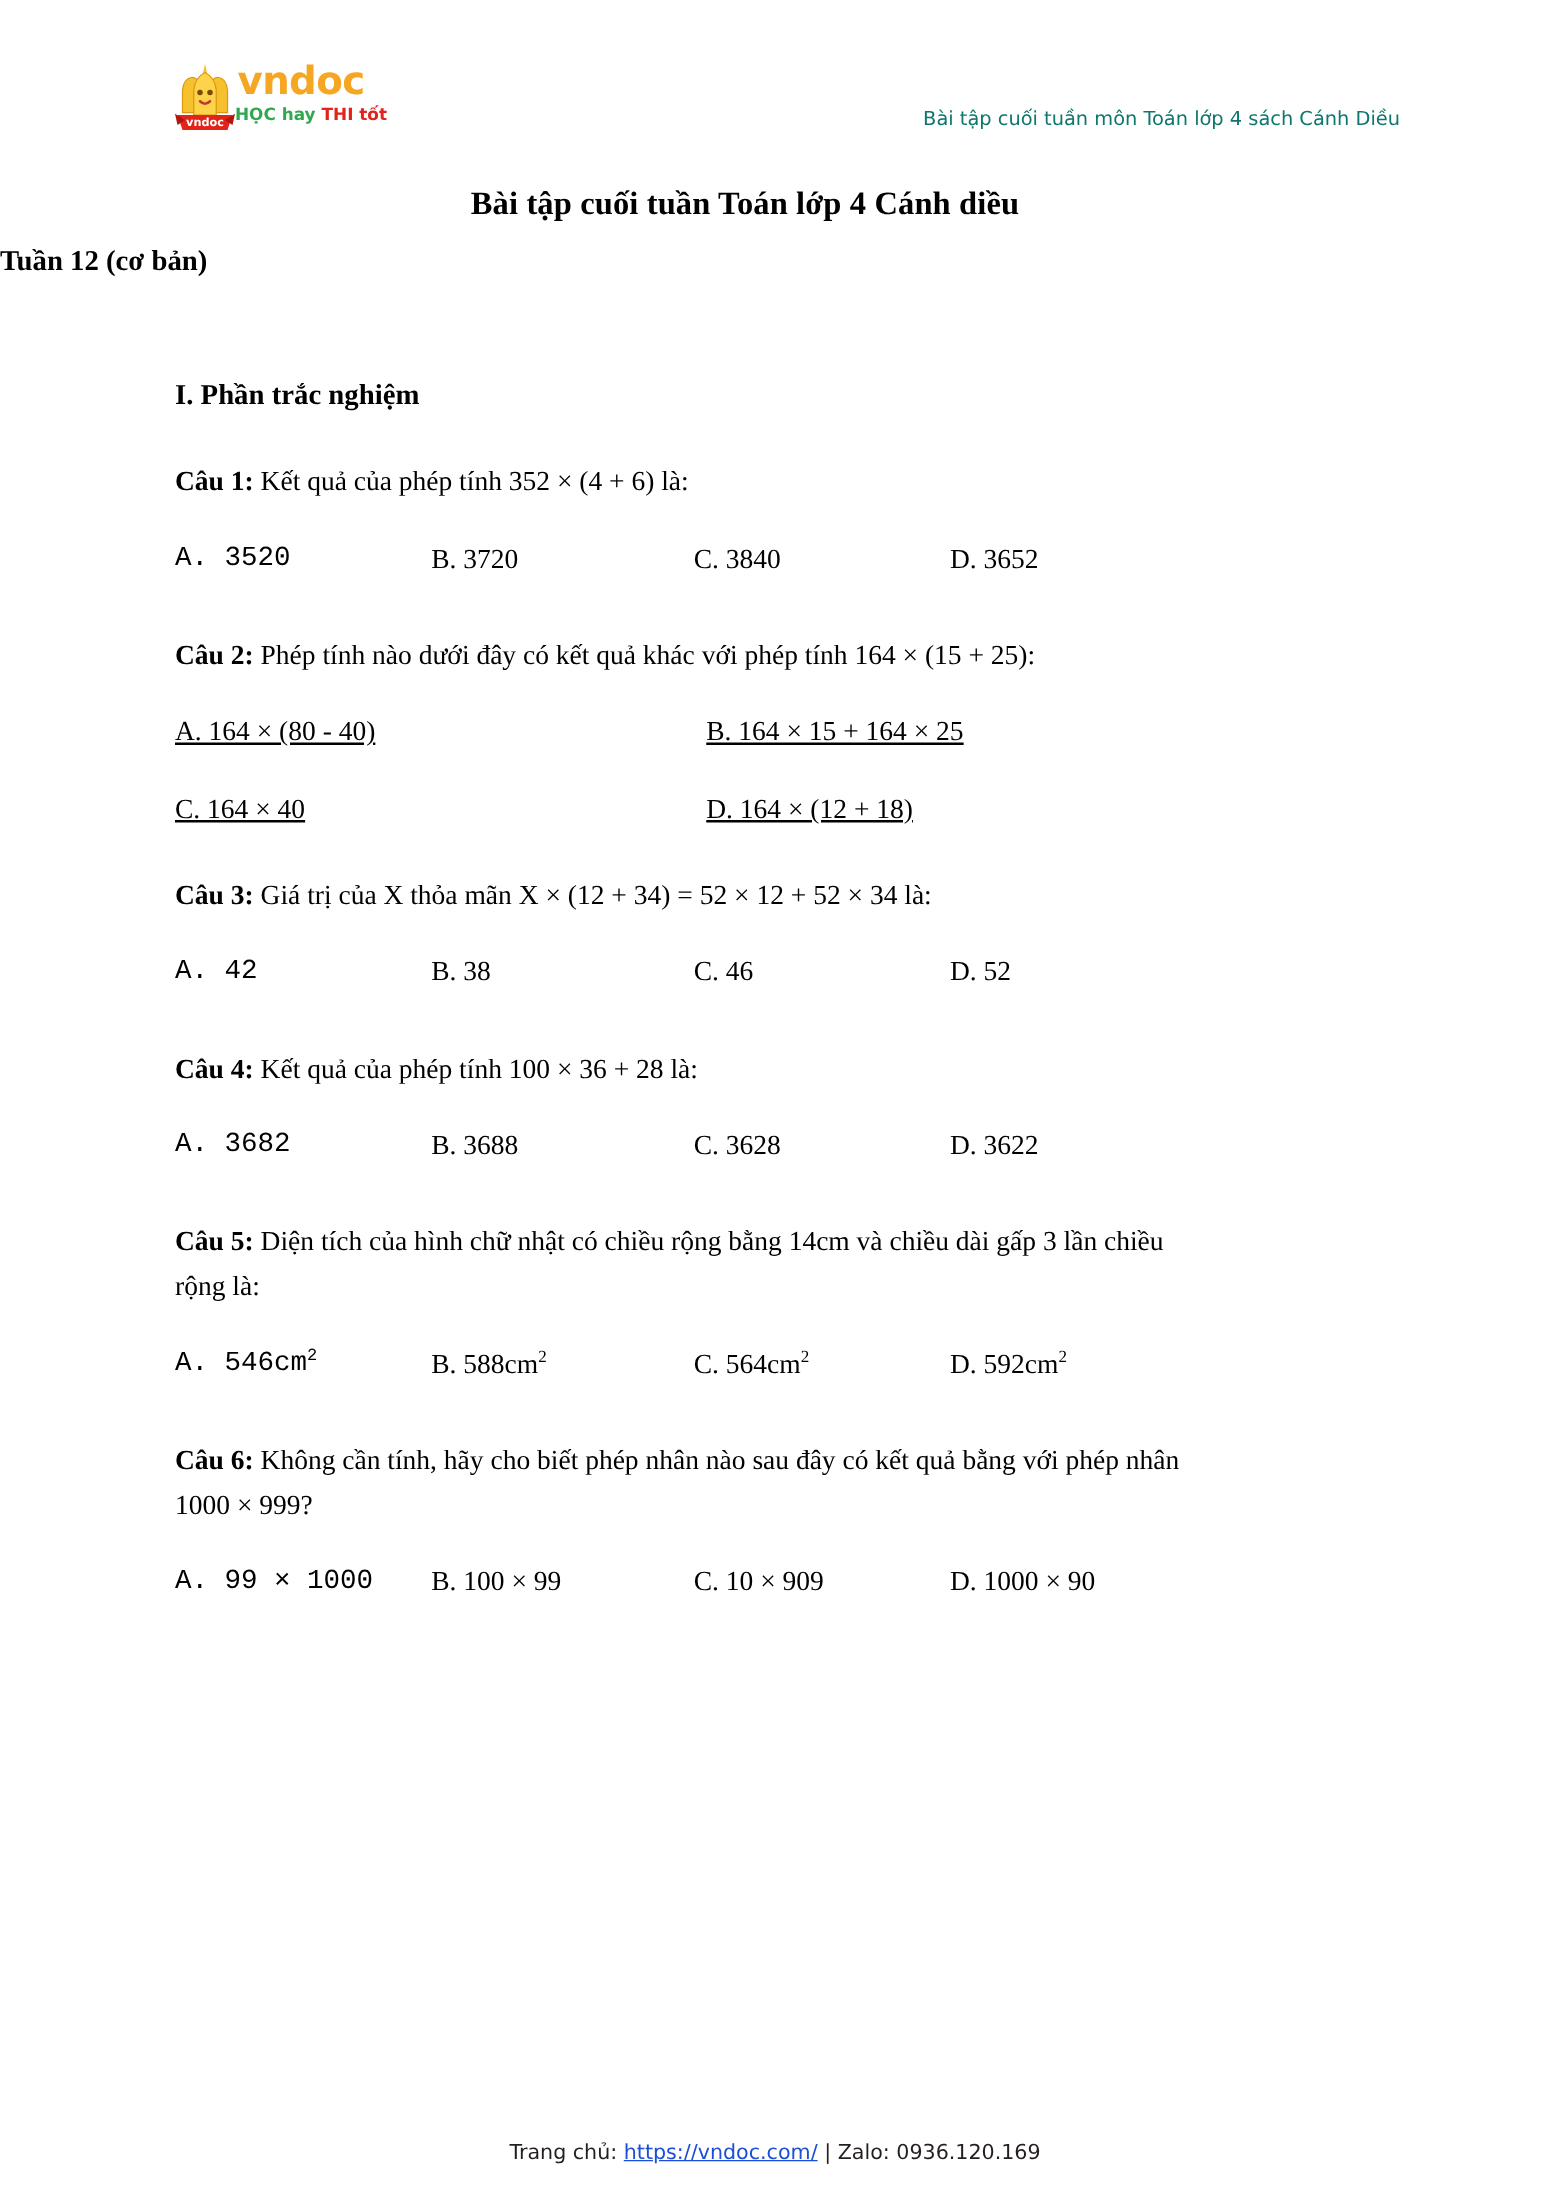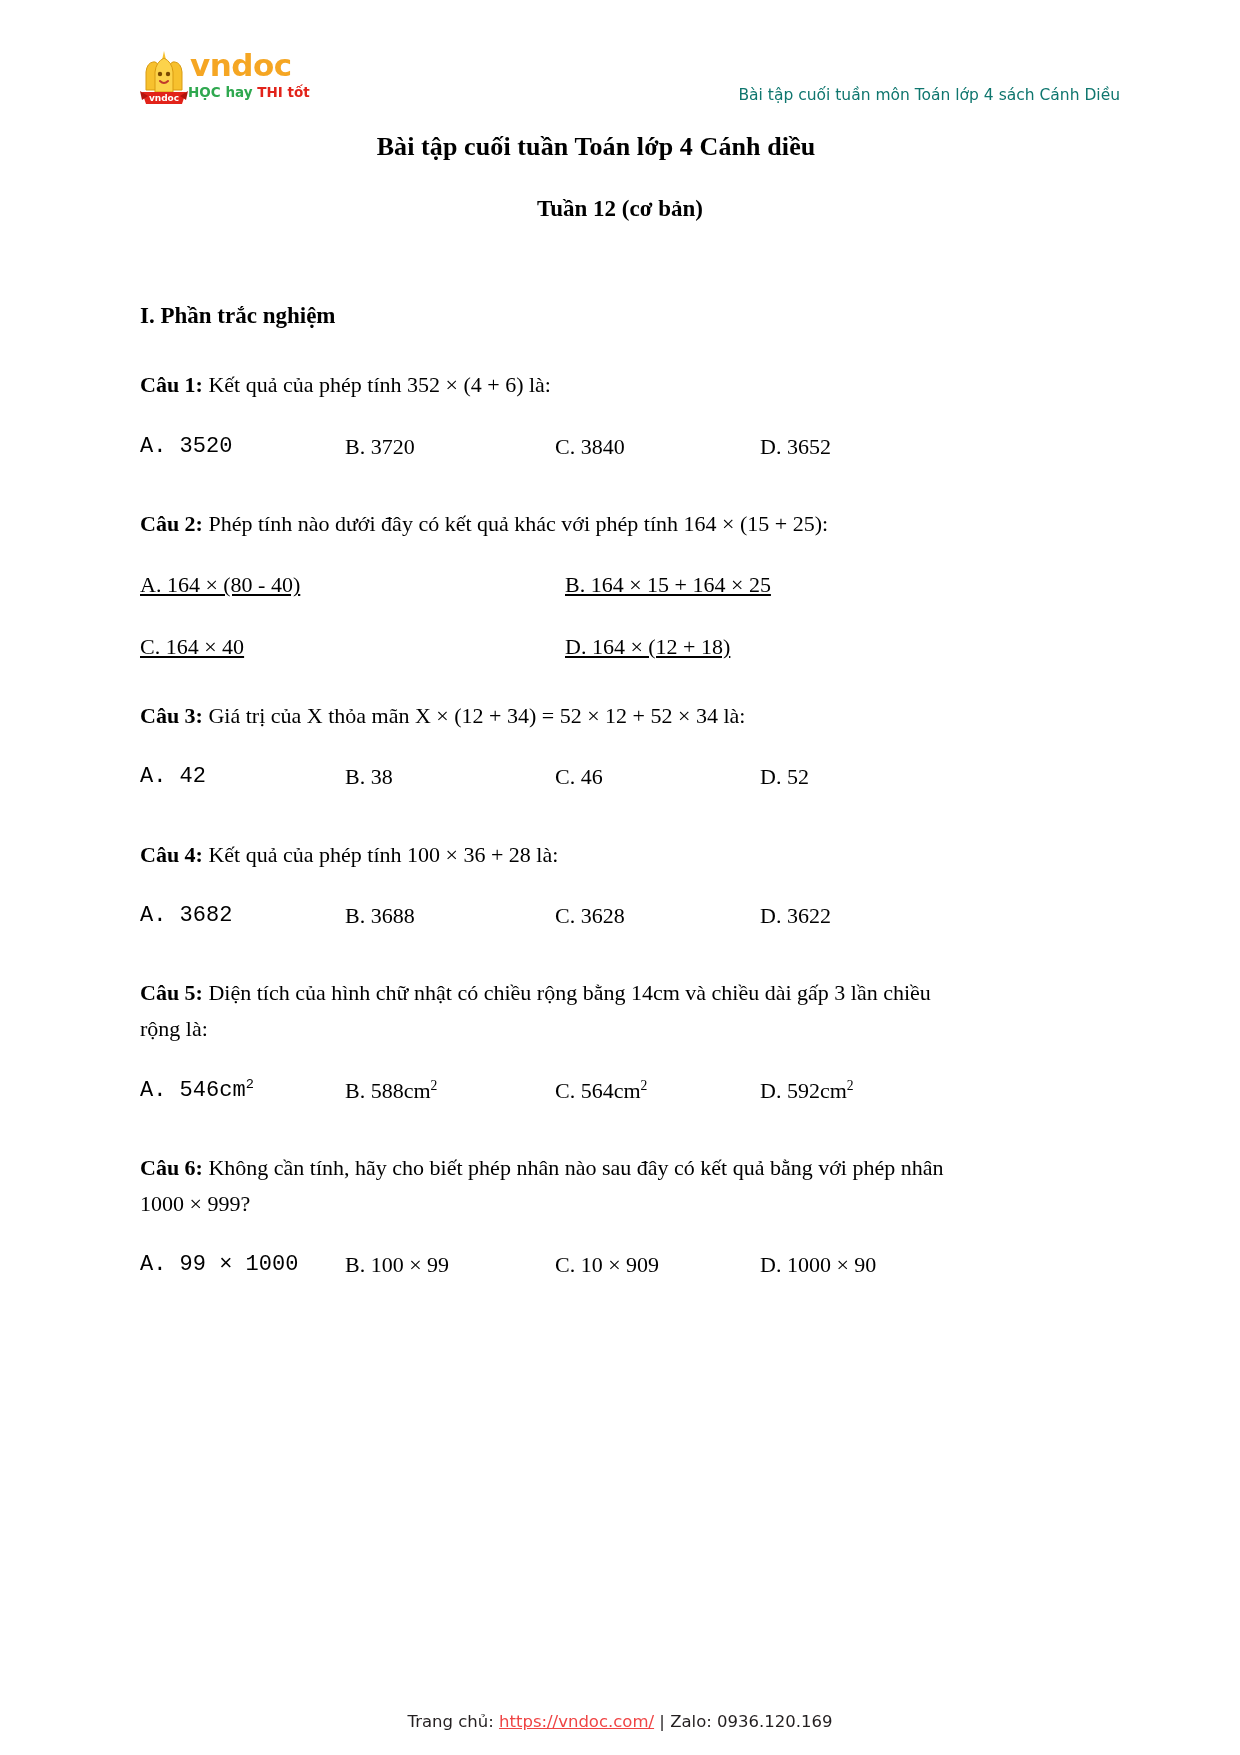--- a/index.html
+++ b/index.html
@@ -77,34 +77,33 @@
     top: 42px;
     font-family: "DejaVu Sans", sans-serif;
     font-size: 15.5px;
     color: #0f766e;
     white-space: nowrap;
   }
 
   
   .title-main {
     position: absolute;
-    top: 132px;
+    top: 148px;
     left: 0;
     width: 1192px;
     text-align: center;
     font-size: 26px;
     font-weight: bold;
     letter-spacing: 0.1px;
   }
   .title-sub {
     position: absolute;
     top: 196px;
     left: 0;
     width: 1240px;
-    text-align: center;
     font-size: 23px;
     font-weight: bold;
   }
 
   
   .content {
     position: absolute;
     top: 296px;
     left: 140px;
     width: 830px;
@@ -166,21 +165,21 @@
     left: 0;
     top: 1712px;
     width: 1240px;
     text-align: center;
     font-family: "DejaVu Sans", sans-serif;
     font-size: 16.5px;
     color: #231f20;
     white-space: nowrap;
   }
   .footer a {
-    color: #ef4444;
+    color: #1d4ed8;
   }
 </style>
 </head>
 <body>
 
 <div class="page">
 
   <div class="header">
 
     <div class="logo">

